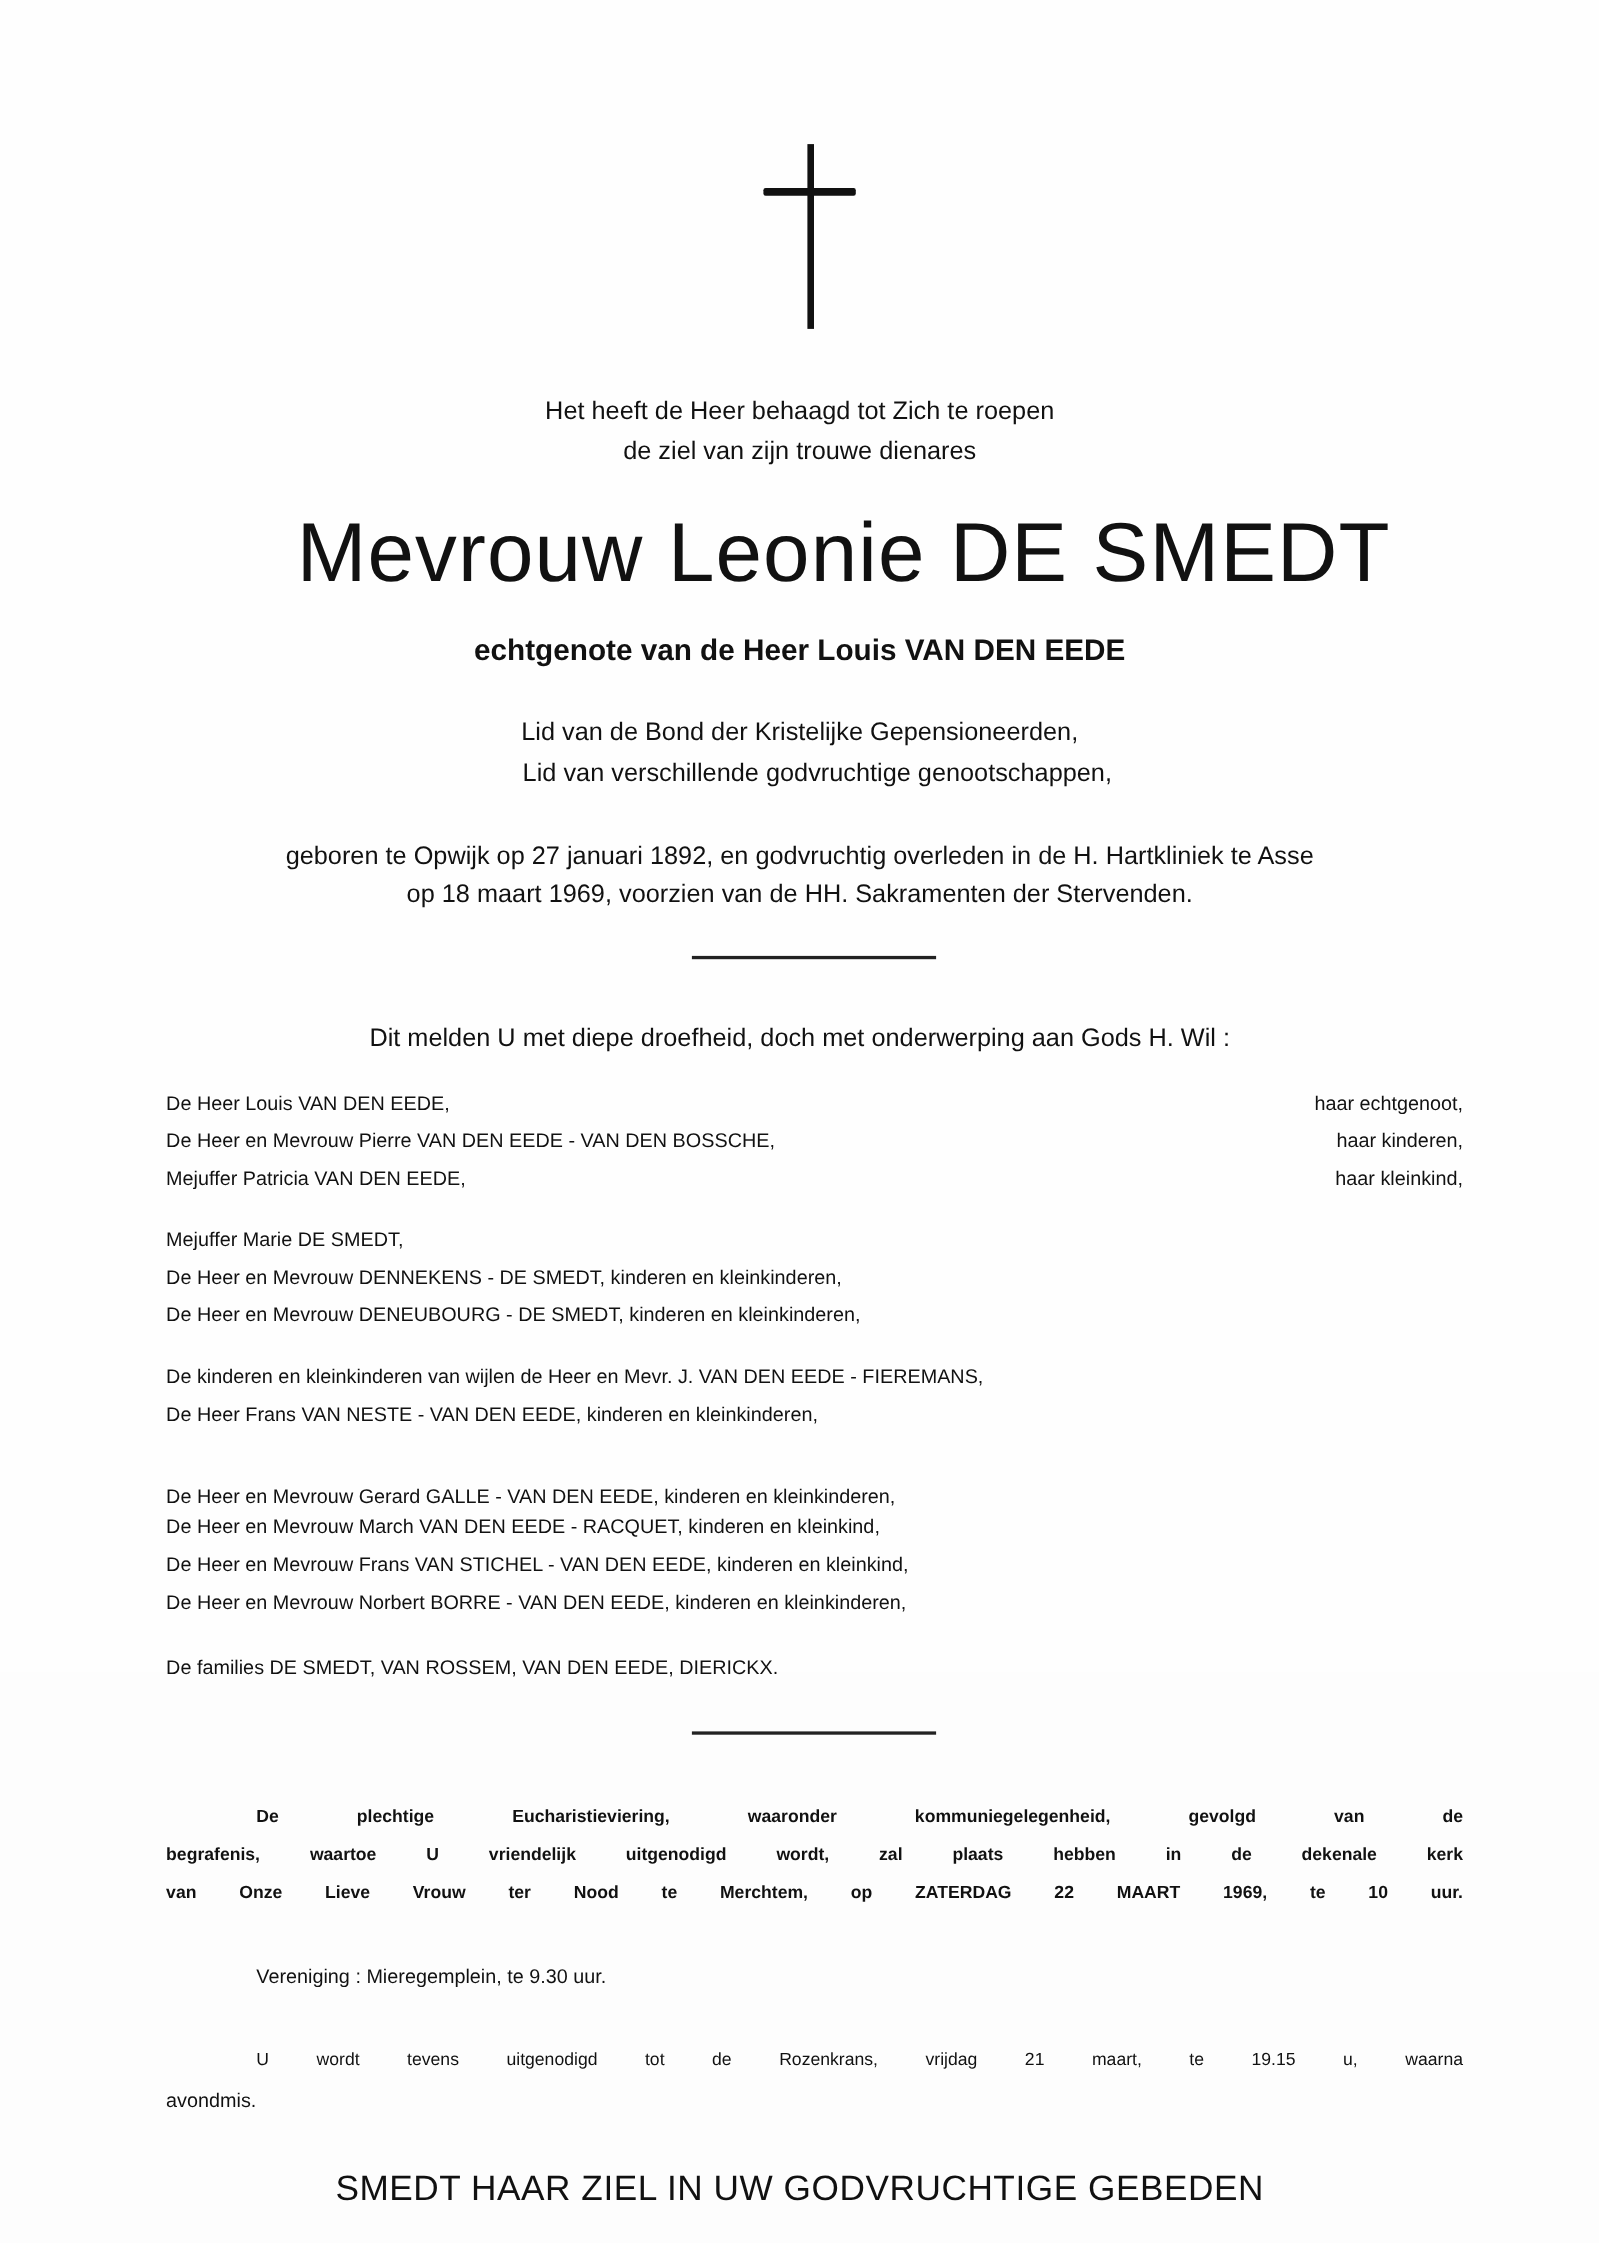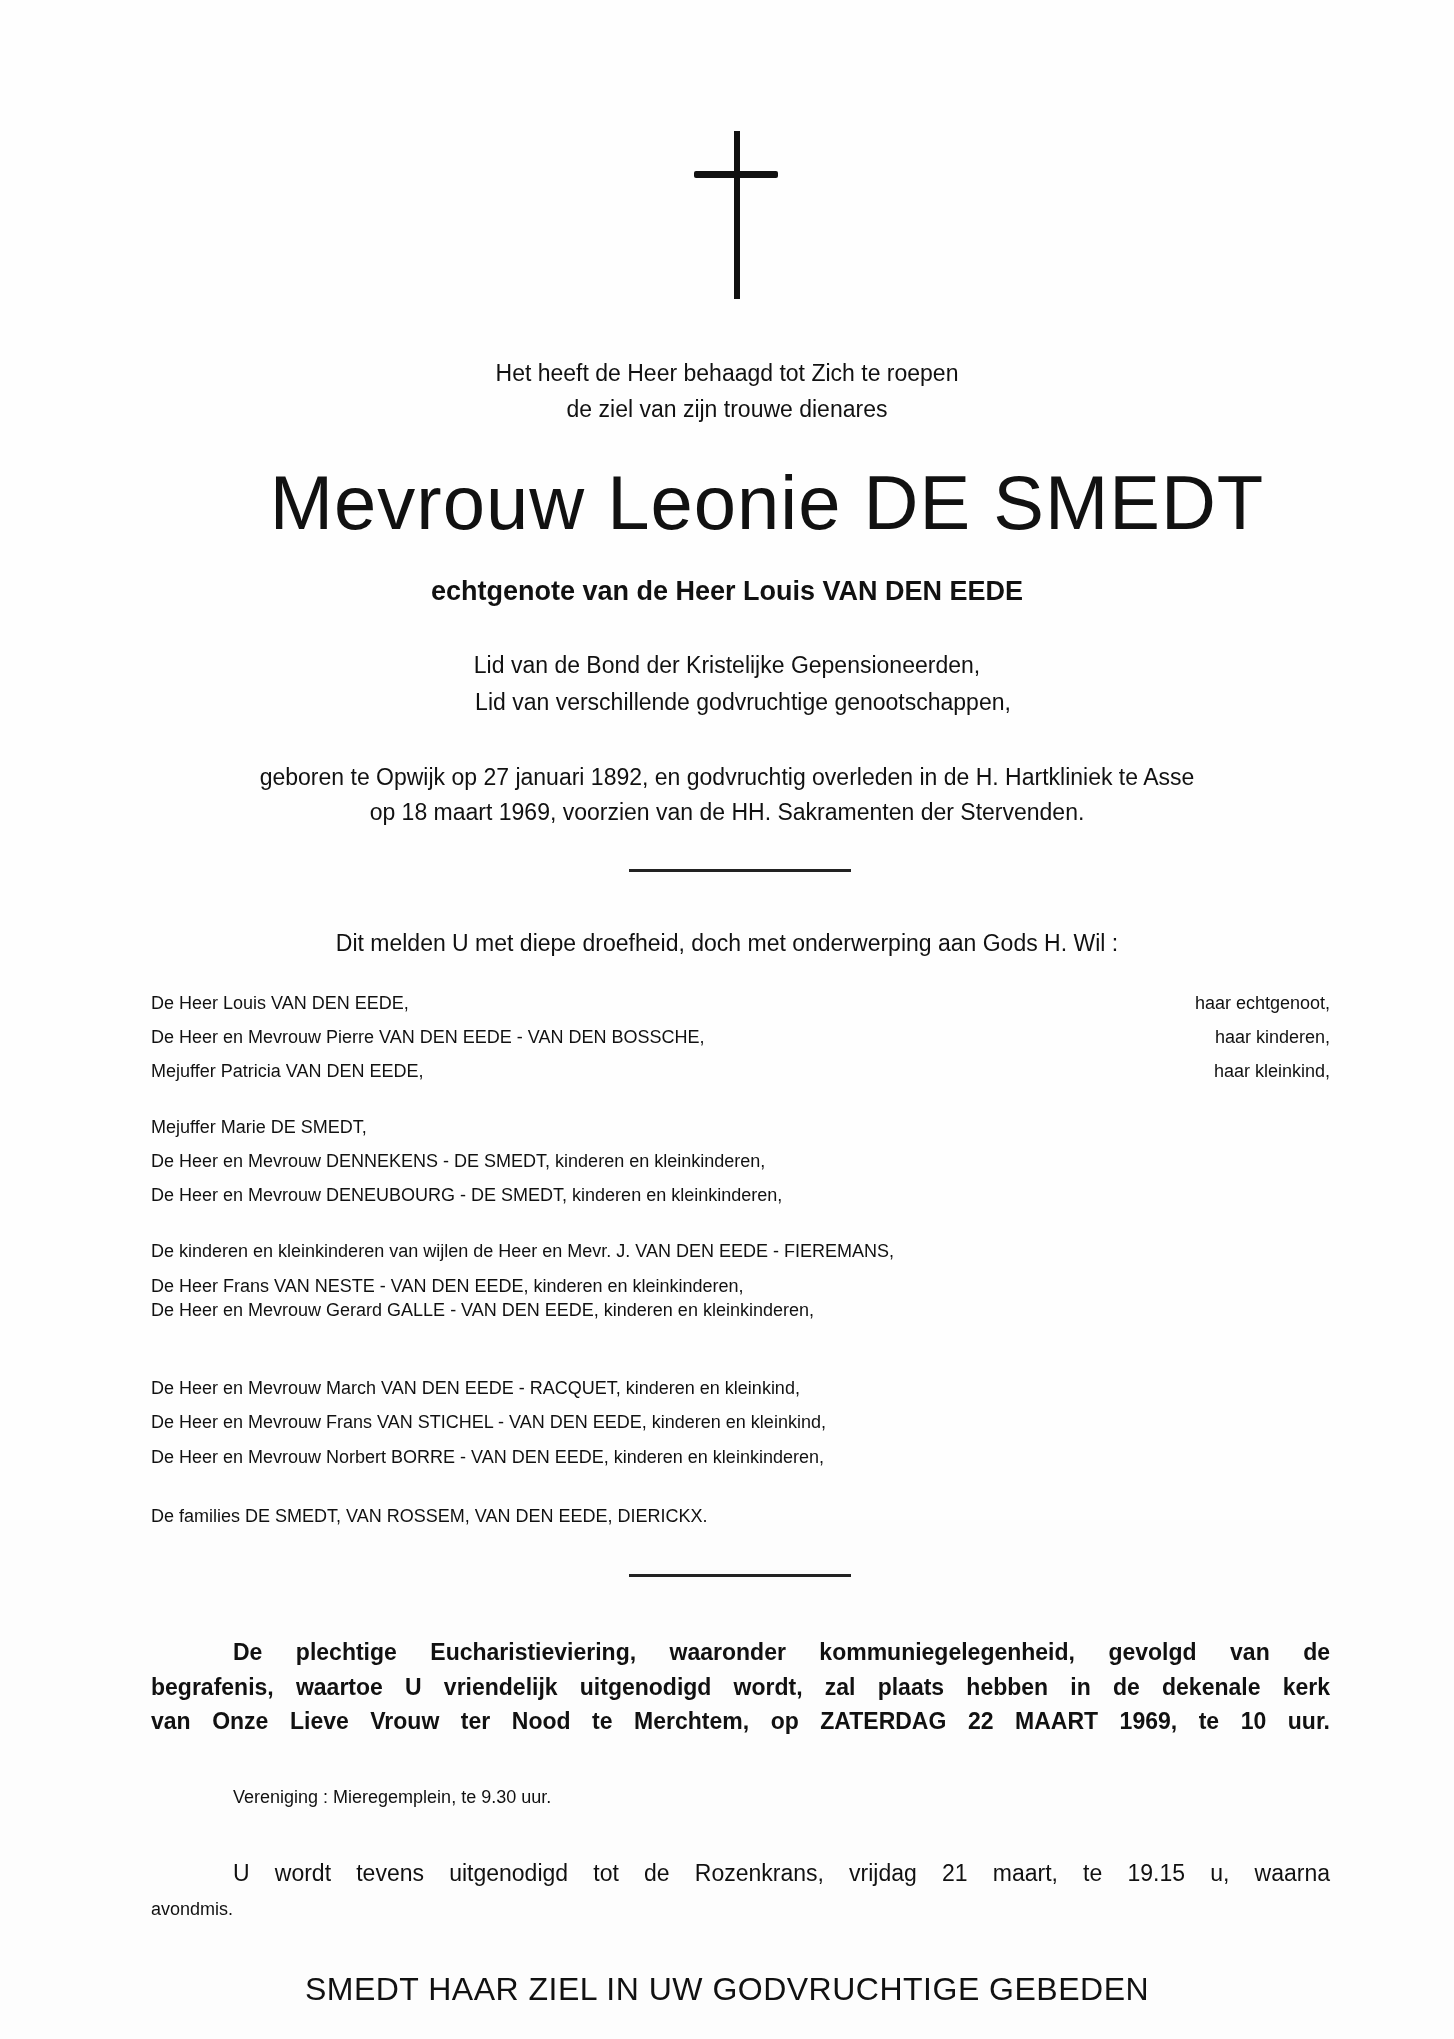--- a/index.html
+++ b/index.html
@@ -8,21 +8,21 @@
   .page { position:absolute; left:0; top:0; width:1454px; height:1520px; background:#fefefe; }
   .cross-v { position:absolute; left:734px; top:131px; width:6px; height:168px; background:#111; }
   .cross-h { position:absolute; left:694px; top:171px; width:84px; height:7px; background:#111; border-radius:2px; }
   .line { position:absolute; white-space:nowrap; font-size:23px; line-height:28px; transform-origin:left center; }
   .center { left:0; width:1454px; text-align:center; }
   .title { font-size:76px; line-height:84px; letter-spacing:1px;padding-left:40px; }
   .bold { font-weight:bold; }
   .sub { font-size:27px; font-weight:bold; }
   .row { position:absolute; left:151px; width:1179px; font-size:18px; line-height:28px; white-space:nowrap; }
   .row .right { position:absolute; right:0; top:0; }
-  .just { position:absolute; left:151px; width:1179px; font-size:23px; line-height:28px; text-align:justify; text-align-last:justify; white-space:normal; }
+  .just { position:absolute; left:151px; width:1179px; font-size:16px; line-height:28px; text-align:justify; text-align-last:justify; white-space:normal; }
   .indent { padding-left:82px; box-sizing:border-box; }
   .rule { position:absolute; left:629px; width:222px; height:3px; background:#222; }
   .closing { font-size:32px; line-height:38px; letter-spacing:0.5px; }
 </style>
 </head>
 <body>
 
 <div class="page">
 
   <div>
@@ -59,21 +59,21 @@
     <span>Mejuffer Patricia VAN DEN EEDE,</span>
     <span class="right">haar kleinkind,</span>
   </div>
 
   <div class="row" style="top:1113px;">Mejuffer Marie DE SMEDT,</div>
   <div class="row" style="top:1147px;">De Heer en Mevrouw DENNEKENS - DE SMEDT,  kinderen  en  kleinkinderen,</div>
   <div class="row" style="top:1181px;">De Heer en Mevrouw DENEUBOURG - DE SMEDT, kinderen en kleinkinderen,</div>
 
   <div class="row" style="top:1237px;">De kinderen en kleinkinderen van wijlen de Heer en Mevr. J. VAN DEN EEDE - FIEREMANS,</div>
   <div class="row" style="top:1272px;">De Heer Frans VAN NESTE - VAN DEN EEDE, kinderen en kleinkinderen,</div>
-  <div class="row" style="top:1296px;">De Heer en Mevrouw Gerard GALLE - VAN DEN EEDE, kinderen en kleinkinderen,</div>
+  <div class="row" style="top:1346px;">De Heer en Mevrouw Gerard GALLE - VAN DEN EEDE, kinderen en kleinkinderen,</div>
   <div class="row" style="top:1374px;">De Heer en Mevrouw March VAN DEN EEDE - RACQUET, kinderen en kleinkind,</div>
   <div class="row" style="top:1408px;">De Heer en Mevrouw Frans VAN STICHEL - VAN DEN EEDE, kinderen en kleinkind,</div>
   <div class="row" style="top:1502px;">De families DE SMEDT, VAN ROSSEM, VAN DEN EEDE, DIERICKX.</div>
 
   <div class="row" style="top:1443px;">De Heer en Mevrouw Norbert BORRE - VAN DEN EEDE, kinderen en kleinkinderen,</div>
 
   <div class="rule" style="top:1574px;"></div>
 
   <div class="just indent bold" style="top:1638px;">De plechtige Eucharistieviering, waaronder kommuniegelegenheid, gevolgd van de</div>
   <div class="just bold" style="top:1673px;">begrafenis, waartoe U vriendelijk uitgenodigd wordt, zal plaats hebben in de dekenale kerk</div>

